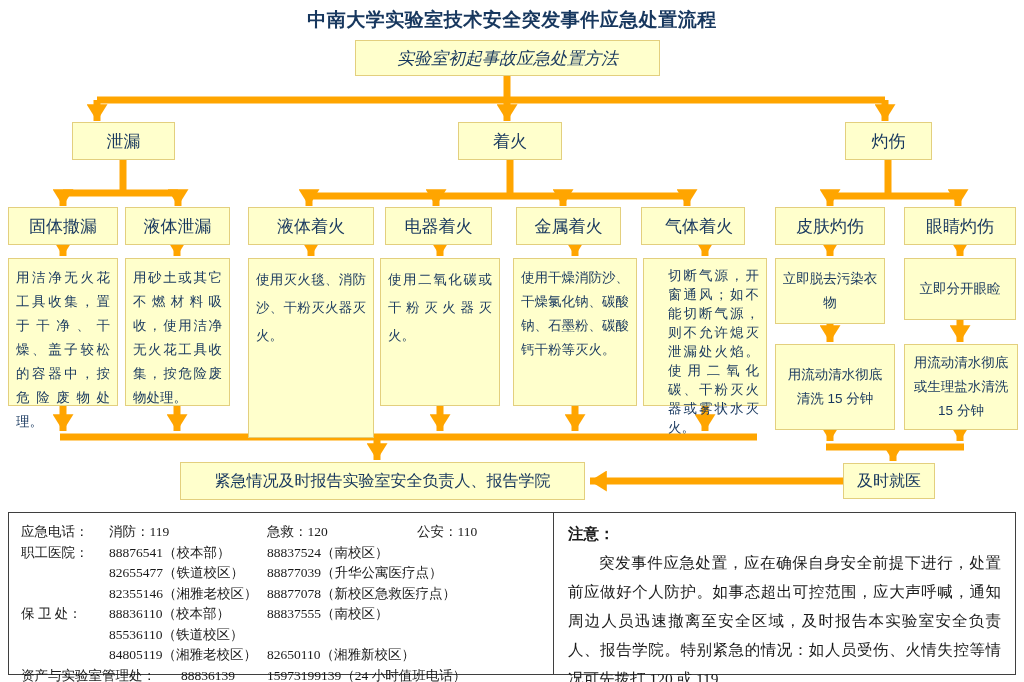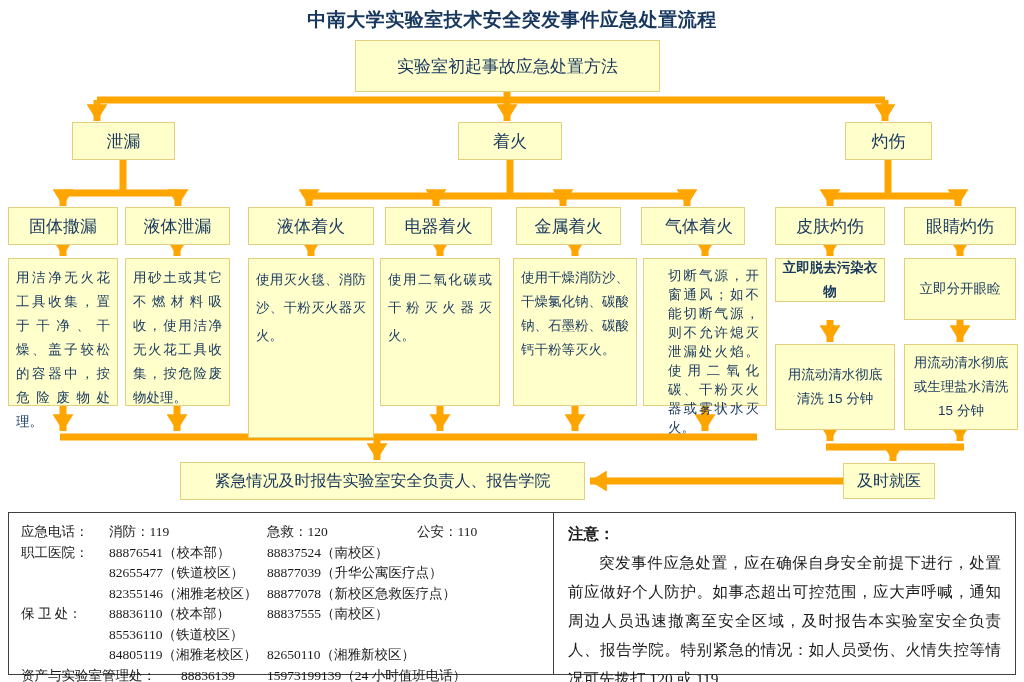--- a/index.html
+++ b/index.html
@@ -95,21 +95,21 @@
       <path d="M960,430 V441" marker-end="url(#ah)"></path>
       <path d="M826,447 H964"></path>
       <path d="M893,447 V461" marker-end="url(#ah)"></path>
 
       <path d="M843,481 H590" marker-end="url(#ah)"></path>
     </g>
   </svg>
 
   <div class="title">中南大学实验室技术安全突发事件应急处置流程</div>
 
-  <div class="node bigbox" style="left:355px;top:40px;width:305px;height:52px;">实验室初起事故应急处置方法</div>
+  <div class="node bigbox" style="left:355px;top:40px;width:305px;height:36px;font-style:italic;">实验室初起事故应急处置方法</div>
 
   <div class="node" style="left:72px;top:122px;width:103px;height:38px;">泄漏</div>
   <div class="node" style="left:458px;top:122px;width:104px;height:38px;">着火</div>
   <div class="node" style="left:845px;top:122px;width:87px;height:38px;">灼伤</div>
 
   <div class="node" style="left:8px;top:207px;width:110px;height:38px;">固体撒漏</div>
   <div class="node" style="left:125px;top:207px;width:105px;height:38px;">液体泄漏</div>
   <div class="node" style="left:248px;top:207px;width:126px;height:38px;">液体着火</div>
   <div class="node" style="left:385px;top:207px;width:107px;height:38px;">电器着火</div>
   <div class="node" style="left:516px;top:207px;width:105px;height:38px;">金属着火</div>
@@ -117,21 +117,21 @@
   <div class="node" style="left:775px;top:207px;width:110px;height:38px;">皮肤灼伤</div>
   <div class="node" style="left:904px;top:207px;width:112px;height:38px;">眼睛灼伤</div>
 
   <div class="detail" style="left:8px;top:258px;width:110px;height:148px;">用洁净无火花工具收集，置于干净、干燥、盖子较松的容器中，按危险废物处理。</div>
   <div class="detail" style="left:125px;top:258px;width:105px;height:148px;">用砂土或其它不燃材料吸收，使用洁净无火花工具收集，按危险废物处理。</div>
   <div class="detail lh28" style="left:248px;top:258px;width:126px;height:180px;">使用灭火毯、消防沙、干粉灭火器灭火。</div>
   <div class="detail lh28" style="left:380px;top:258px;width:120px;height:148px;">使用二氧化碳或干粉灭火器灭火。</div>
   <div class="detail" style="left:513px;top:258px;width:124px;height:148px;">使用干燥消防沙、干燥氯化钠、碳酸钠、石墨粉、碳酸钙干粉等灭火。</div>
   <div class="detail lh19" style="left:643px;top:258px;width:124px;height:148px;padding-left:24px;">切断气源，开窗通风；如不能切断气源，则不允许熄灭泄漏处火焰。使用二氧化碳、干粉灭火器或雾状水灭火。</div>
 
-  <div class="detail center" style="left:775px;top:258px;width:110px;height:44px;font-weight:bold;">立即脱去污染衣物</div>
+  <div class="detail center" style="left:775px;top:258px;width:110px;height:66px;">立即脱去污染衣物</div>
   <div class="detail center" style="left:904px;top:258px;width:112px;height:62px;">立即分开眼睑</div>
   <div class="detail center" style="left:775px;top:344px;width:120px;height:86px;">用流动清水彻底清洗 15 分钟</div>
   <div class="detail center" style="left:904px;top:344px;width:114px;height:86px;">用流动清水彻底或生理盐水清洗 15 分钟</div>
 
   <div class="node report" style="left:843px;top:463px;width:92px;height:36px;">及时就医</div>
   <div class="node report" style="left:180px;top:462px;width:405px;height:38px;">紧急情况及时报告实验室安全负责人、报告学院</div>
 
   <div class="footer">
     <div class="contacts">
       <div class="crow">

